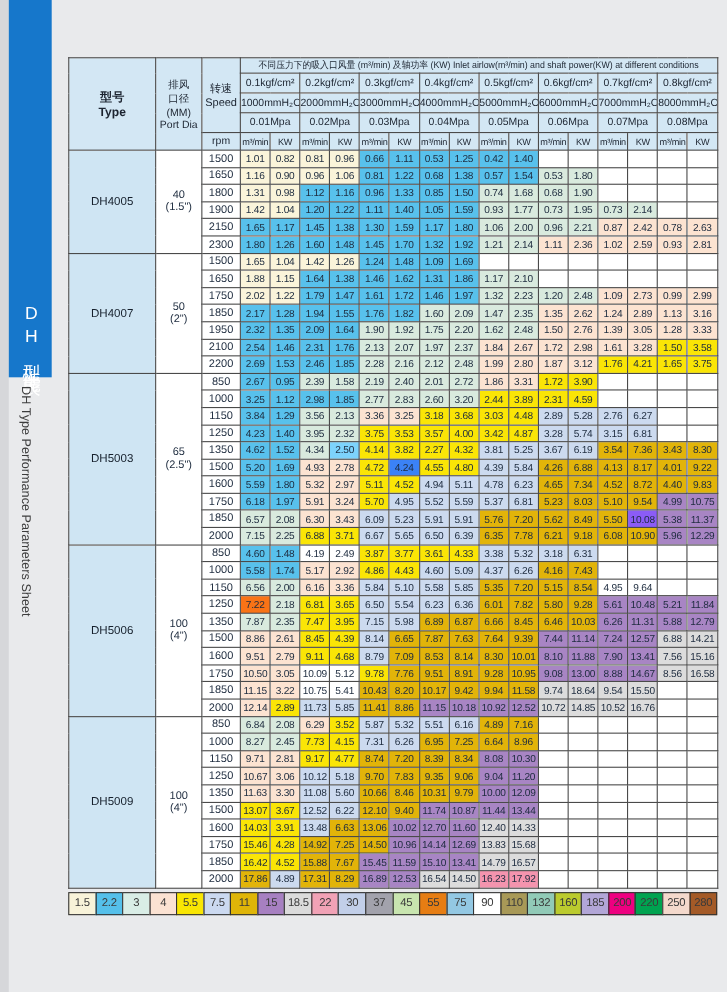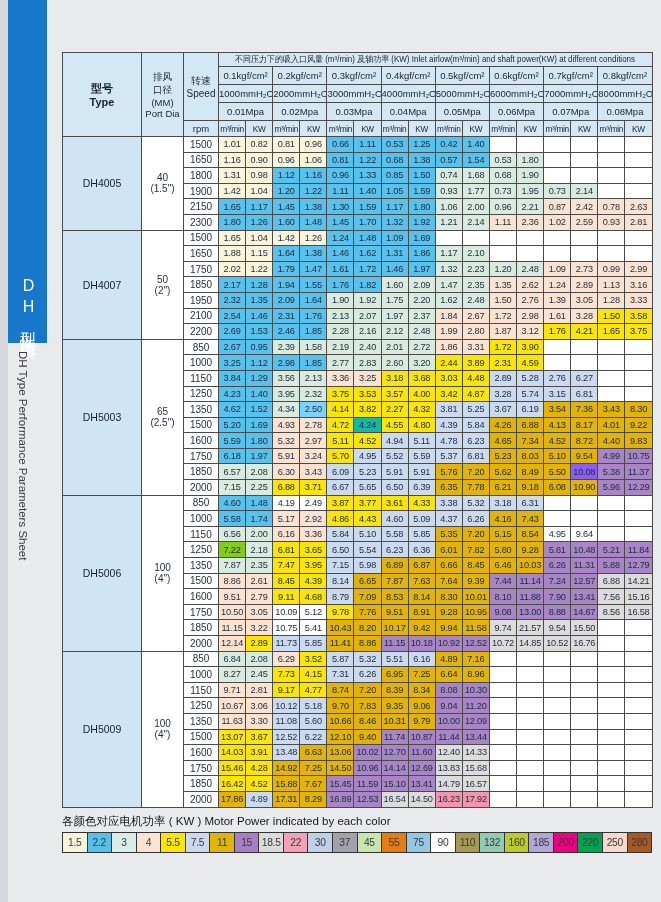--- a/index.html
+++ b/index.html
@@ -470,21 +470,21 @@
           <td class="val" style="background:#e2b409">3.43</td>
           <td class="val" style="background:#e2b409">8.30</td>
         </tr>
         <tr>
           <td class="rpm-cell">1500</td>
           <td class="val" style="background:#58c1ec">5.20</td>
           <td class="val" style="background:#58c1ec">1.69</td>
           <td class="val" style="background:#fce3d1">4.93</td>
           <td class="val" style="background:#fce3d1">2.78</td>
           <td class="val" style="background:#fae506">4.72</td>
-          <td class="val" style="background:#14b8a6">4.24</td>
+          <td class="val" style="background:#3b82f6">4.24</td>
           <td class="val" style="background:#fae506">4.55</td>
           <td class="val" style="background:#fae506">4.80</td>
           <td class="val" style="background:#ccdaef">4.39</td>
           <td class="val" style="background:#ccdaef">5.84</td>
           <td class="val" style="background:#e2b409">4.26</td>
           <td class="val" style="background:#e2b409">6.88</td>
           <td class="val" style="background:#e2b409">4.13</td>
           <td class="val" style="background:#e2b409">8.17</td>
           <td class="val" style="background:#e2b409">4.01</td>
           <td class="val" style="background:#e2b409">9.22</td>
@@ -619,21 +619,21 @@
           <td class="val" style="background:#e2b409">7.20</td>
           <td class="val" style="background:#e2b409">5.15</td>
           <td class="val" style="background:#e2b409">8.54</td>
           <td class="val">4.95</td>
           <td class="val">9.64</td>
           <td class="val"></td>
           <td class="val"></td>
         </tr>
         <tr>
           <td class="rpm-cell">1250</td>
-          <td class="val" style="background:#84cc16">7.22</td>
+          <td class="val" style="background:#f97316">7.22</td>
           <td class="val" style="background:#d9eade">2.18</td>
           <td class="val" style="background:#fae506">6.81</td>
           <td class="val" style="background:#fae506">3.65</td>
           <td class="val" style="background:#ccdaef">6.50</td>
           <td class="val" style="background:#ccdaef">5.54</td>
           <td class="val" style="background:#ccdaef">6.23</td>
           <td class="val" style="background:#ccdaef">6.36</td>
           <td class="val" style="background:#e2b409">6.01</td>
           <td class="val" style="background:#e2b409">7.82</td>
           <td class="val" style="background:#e2b409">5.80</td>
@@ -725,21 +725,21 @@
           <td class="val" style="background:#fce3d1">3.22</td>
           <td class="val">10.75</td>
           <td class="val">5.41</td>
           <td class="val" style="background:#e2b409">10.43</td>
           <td class="val" style="background:#e2b409">8.20</td>
           <td class="val" style="background:#e2b409">10.17</td>
           <td class="val" style="background:#e2b409">9.42</td>
           <td class="val" style="background:#e2b409">9.94</td>
           <td class="val" style="background:#e2b409">11.58</td>
           <td class="val" style="background:#dcdcdc">9.74</td>
-          <td class="val" style="background:#dcdcdc">21.57</td>
+          <td class="val" style="background:#dcdcdc">18.64</td>
           <td class="val" style="background:#dcdcdc">9.54</td>
           <td class="val" style="background:#dcdcdc">15.50</td>
           <td class="val"></td>
           <td class="val"></td>
         </tr>
         <tr>
           <td class="rpm-cell">2000</td>
           <td class="val" style="background:#fce3d1">12.14</td>
           <td class="val" style="background:#fae506">2.89</td>
           <td class="val" style="background:#ccdaef">11.73</td>
@@ -944,21 +944,20 @@
           <td class="val" style="background:#f494ae">17.92</td>
           <td class="val"></td>
           <td class="val"></td>
           <td class="val"></td>
           <td class="val"></td>
           <td class="val"></td>
           <td class="val"></td>
         </tr>
       </tbody>
     </table>
-  <div class="legend-title">各颜色对应电机功率 ( KW ) Motor Power indicated by each color</div>
   <div class="legend">
       <div class="legend-item" style="background:#f8f3d9">1.5</div>
       <div class="legend-item" style="background:#55c0ea">2.2</div>
       <div class="legend-item" style="background:#d9ede6">3</div>
       <div class="legend-item" style="background:#fbe2d2">4</div>
       <div class="legend-item" style="background:#f9e603">5.5</div>
       <div class="legend-item" style="background:#cbd9f0">7.5</div>
       <div class="legend-item" style="background:#dfb508">11</div>
       <div class="legend-item" style="background:#a780c1">15</div>
       <div class="legend-item" style="background:#dbdbdb">18.5</div>

